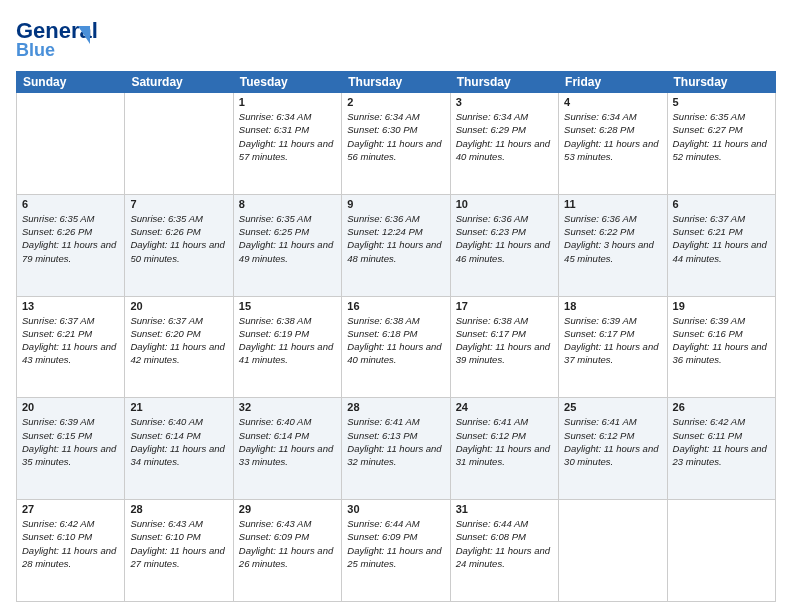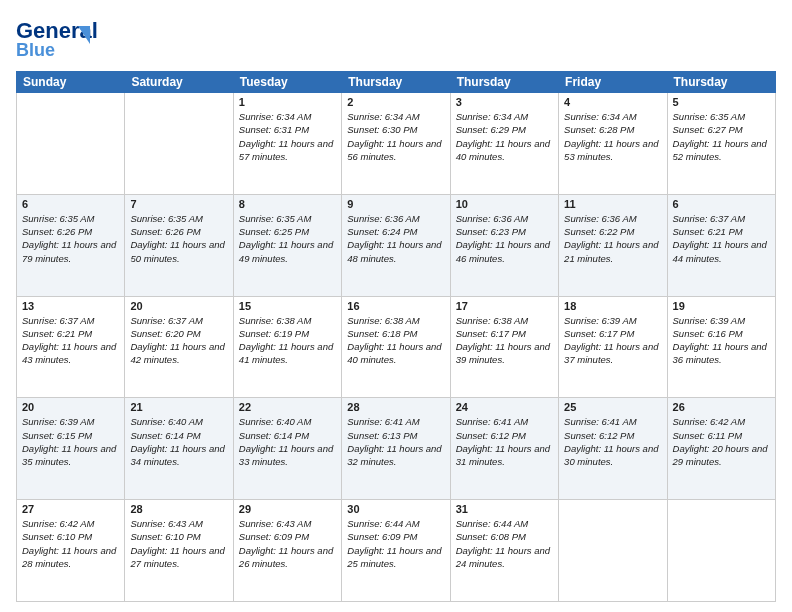--- a/index.html
+++ b/index.html
@@ -181,38 +181,38 @@
             <div class="day-info">
               <div>Sunrise: 6:35 AM</div>
               <div>Sunset: 6:25 PM</div>
               <div>Daylight: 11 hours and 49 minutes.</div>
             </div>
           </td>
           <td>
             <span class="day-num">9</span>
             <div class="day-info">
               <div>Sunrise: 6:36 AM</div>
-              <div>Sunset: 6:24 PM</div>
+              <div>Sunset: 12:24 PM</div>
               <div>Daylight: 11 hours and 48 minutes.</div>
             </div>
           </td>
           <td>
             <span class="day-num">10</span>
             <div class="day-info">
               <div>Sunrise: 6:36 AM</div>
               <div>Sunset: 6:23 PM</div>
               <div>Daylight: 11 hours and 46 minutes.</div>
             </div>
           </td>
           <td>
             <span class="day-num">11</span>
             <div class="day-info">
               <div>Sunrise: 6:36 AM</div>
               <div>Sunset: 6:22 PM</div>
-              <div>Daylight: 11 hours and 21 minutes.</div>
+              <div>Daylight: 3 hours and 45 minutes.</div>
             </div>
           </td>
           <td>
             <span class="day-num">6</span>
             <div class="day-info">
               <div>Sunrise: 6:37 AM</div>
               <div>Sunset: 6:21 PM</div>
               <div>Daylight: 11 hours and 44 minutes.</div>
             </div>
           </td>
@@ -286,21 +286,21 @@
           </td>
           <td>
             <span class="day-num">21</span>
             <div class="day-info">
               <div>Sunrise: 6:40 AM</div>
               <div>Sunset: 6:14 PM</div>
               <div>Daylight: 11 hours and 34 minutes.</div>
             </div>
           </td>
           <td>
-            <span class="day-num">22</span>
+            <span class="day-num">32</span>
             <div class="day-info">
               <div>Sunrise: 6:40 AM</div>
               <div>Sunset: 6:14 PM</div>
               <div>Daylight: 11 hours and 33 minutes.</div>
             </div>
           </td>
           <td>
             <span class="day-num">28</span>
             <div class="day-info">
               <div>Sunrise: 6:41 AM</div>
@@ -322,21 +322,21 @@
               <div>Sunrise: 6:41 AM</div>
               <div>Sunset: 6:12 PM</div>
               <div>Daylight: 11 hours and 30 minutes.</div>
             </div>
           </td>
           <td>
             <span class="day-num">26</span>
             <div class="day-info">
               <div>Sunrise: 6:42 AM</div>
               <div>Sunset: 6:11 PM</div>
-              <div>Daylight: 20 hours and 29 minutes.</div>
+              <div>Daylight: 11 hours and 23 minutes.</div>
             </div>
           </td>
         </tr>
         <tr>
           <td>
             <span class="day-num">27</span>
             <div class="day-info">
               <div>Sunrise: 6:42 AM</div>
               <div>Sunset: 6:10 PM</div>
               <div>Daylight: 11 hours and 28 minutes.</div>

